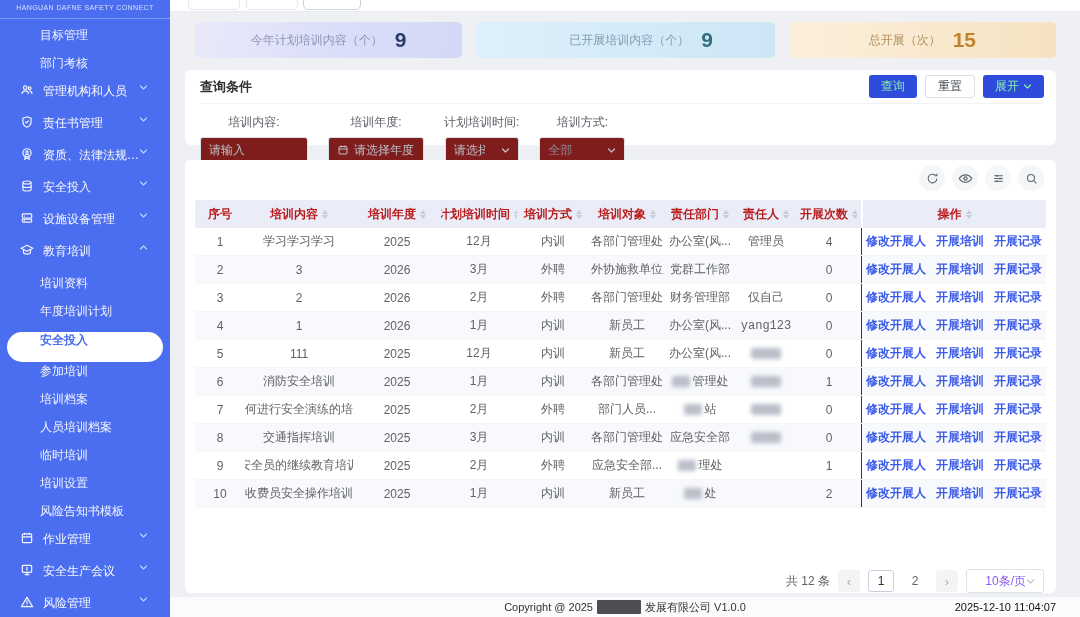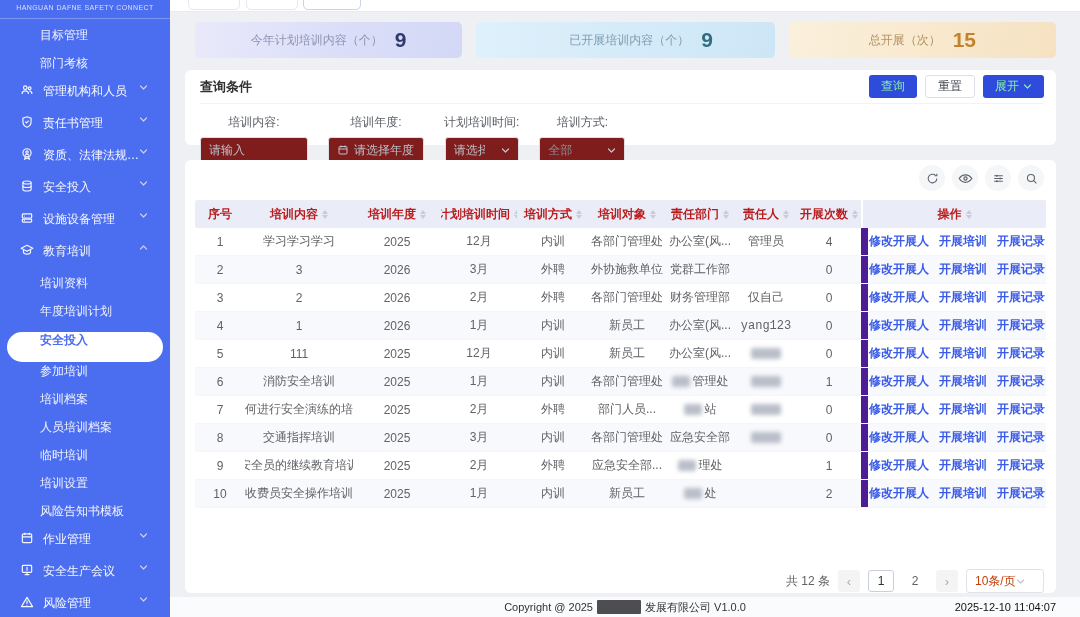--- a/index.html
+++ b/index.html
@@ -61,38 +61,38 @@
   .table-card { top:160px; left:15px; right:24px; bottom:24px; }
   .tools { position:absolute; top:5px; right:12px; display:flex; gap:7px; }
   .tool-btn { width:26px; height:26px; border-radius:50%; border:none; background:#f5f6f8; color:#5f646e; display:flex; align-items:center; justify-content:center; cursor:pointer; }
   .tbl { position:absolute; top:40px; left:10px; right:10px; }
   .thead { display:flex; height:28px; background:#eaedf8; border-radius:2px; }
   .th { color:#b91c1c; font-weight:bold; }
   .th,.td { display:flex; align-items:center; justify-content:center; font-size:12px; overflow:hidden; white-space:nowrap; }
   .c-no{width:50px;} .c-content{width:108px;} .c-year{width:88px;} .c-time{width:76px;} .c-method{width:72px;}
   .c-target{width:76px;} .c-dept{width:70px;} .c-person{width:62px;font-family:Liberation Mono, monospace;} .c-count{width:64px;} .c-ops{flex:1;}
   .th.c-ops { border-left:2px solid #fff; }
-  .td.c-ops { border-left:7px solid #4c1d95; }
+  .td.c-ops { border-left:1px solid #4c1d95; }
   .tr { display:flex; height:28px; border-bottom:1px solid #f5f6fa; }
   .tr.alt { background:#f8f9fc; }
   .td { color:#606266; }
   .sort { display:inline-flex; flex-direction:column; gap:1px; margin-left:4px; }
   .sort i { width:0; height:0; border-left:3.5px solid transparent; border-right:3.5px solid transparent; display:block; }
   .sort .up { border-bottom:4px solid #c8ccda; }
   .sort .dn { border-top:4px solid #c8ccda; }
   .op-link { color:#3a5be8; margin:0 5px; font-weight:bold; font-size:12px; cursor:pointer; text-decoration:none; }
   .smudge { display:inline-block; width:30px; height:11px; border-radius:2px; background:#b9bec9; filter:blur(2px); }
   .smudge.pre { width:18px; margin-right:3px; }
 
   
   .pager { position:absolute; bottom:0; right:12px; display:flex; align-items:center; gap:8px; font-size:12px; color:#606266; }
   .pg-btn { width:22px; height:22px; border:none; border-radius:3px; background:#f4f4f5; color:#a8abb2; font-size:13px; cursor:pointer; display:flex; align-items:center; justify-content:center; }
   .pg-num { min-width:26px; height:22px; border:none; background:transparent; color:#606266; font-size:12px; cursor:pointer; }
   .pg-num.cur { background:#fff; border:1px solid #c9cfdd; border-radius:3px; color:#303133; }
-  .pg-size { width:78px; height:24px; border:1px solid #e0e3ea; border-radius:3px; background:#fff; display:flex; align-items:center; justify-content:flex-start; padding:0 8px; color:#c2410c; cursor:pointer; }
+  .pg-size { width:78px; height:24px; border:1px solid #e0e3ea; border-radius:3px; background:#fff; display:flex; align-items:center; justify-content:flex-end; padding:0 8px; color:#8b5cf6; cursor:pointer; }
 
   
   .footer { position:absolute; left:0; right:0; bottom:0; height:20px; background:#fafbfc; display:flex; align-items:center; justify-content:center; gap:4px; font-size:11px; color:#333; }
   .redact-block { display:inline-block; width:44px; height:14px; background:#4e4e52; border-radius:1px; }
   .f-right { position:absolute; right:24px; top:0; height:20px; display:flex; align-items:center; font-size:11px; color:#111; }
   .icon svg { display:block; }
 </style>
 </head>
 <body>
 

